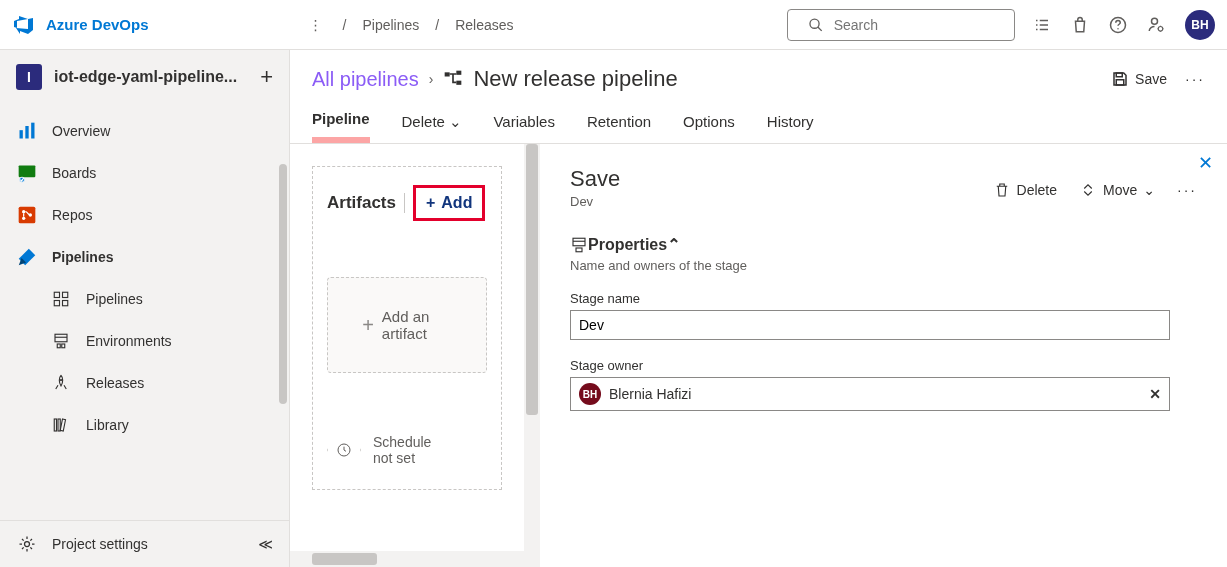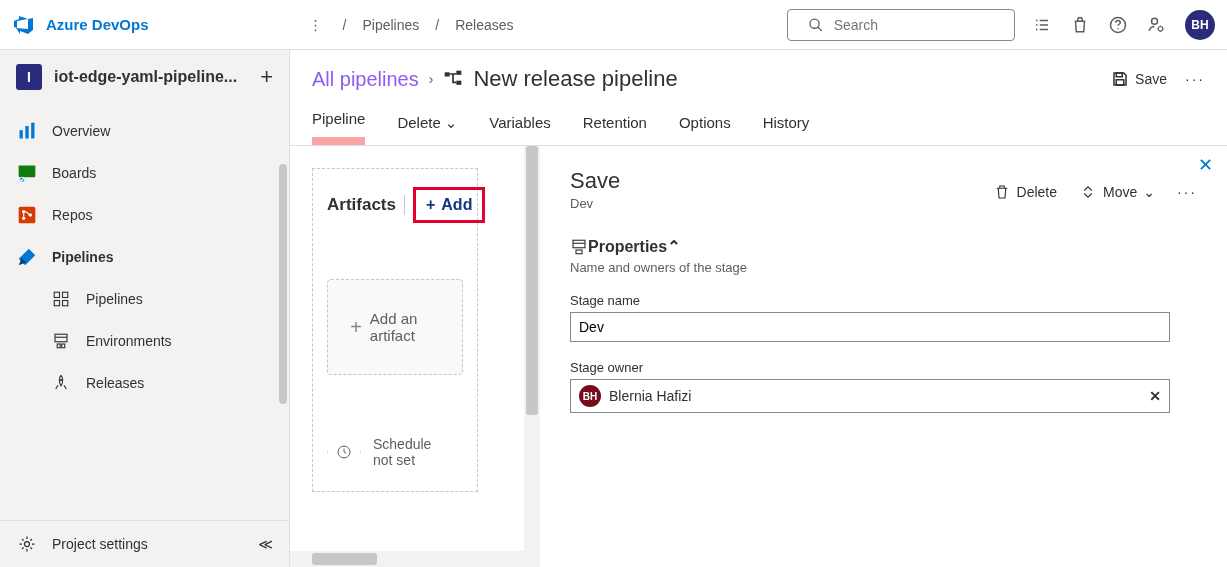--- a/index.html
+++ b/index.html
@@ -82,31 +82,31 @@
   .title-bc a { color: #8b5cf6; cursor: pointer; }
   .title-chev { margin: 0 10px; color: #605e5c; }
   .title-main { font-size: 22px; font-weight: 400; display: flex; align-items: center; gap: 10px; }
   .title-actions { margin-left: auto; display: flex; align-items: center; gap: 18px; }
   .save-btn { display: flex; align-items: center; gap: 6px; cursor: pointer; }
   .tabs-row {
     display: flex; align-items: center; gap: 32px; padding: 14px 22px 0 22px;
     border-bottom: 1px solid #e1dfdd; font-size: 15px;
   }
   .tab { padding-bottom: 10px; cursor: pointer; color: #323130; display: flex; gap: 4px; align-items: center; }
-  .tab.active { font-weight: 400; border-bottom: 8px solid #fca5a5; color: #323130; }
+  .tab.active { font-weight: 700; border-bottom: 6px solid #fca5a5; color: #323130; }
   .content-row { flex: 1; display: flex; overflow: hidden; }
   .canvas {
     width: 250px; position: relative; padding: 22px; overflow: hidden;
   }
   .canvas-scroll-v { position: absolute; right: 0; top: 0; width: 16px; height: 100%; background: #f3f2f1; }
   .canvas-scroll-v::after { content: ""; position: absolute; left: 2px; top: 0; width: 12px; height: 64%; background: #c8c6c4; border-radius: 3px; }
   .canvas-scroll-h { position: absolute; left: 0; bottom: 0; height: 16px; width: 100%; background: #f3f2f1; }
   .canvas-scroll-h::after { content: ""; position: absolute; left: 22px; top: 2px; height: 12px; width: 26%; background: #c8c6c4; border-radius: 3px; }
   .artifact-panel {
-    border: 1px dashed #c8c6c4; padding: 18px 14px 22px 14px; width: 166px;
+    border: 1px dashed #c8c6c4; padding: 18px 14px 22px 14px; width: 190px;
     background: #fff;
   }
   .artifact-head { display: flex; align-items: center; gap: 8px; }
   .artifact-title { font-weight: 700; font-size: 17px; border-right: 1px solid #c8c6c4; padding-right: 8px; }
   .add-box {
     border: 3px solid #e3002c; padding: 6px 10px; display: flex; align-items: center; gap: 6px;
     color: #11357d; font-weight: 600; cursor: pointer; font-size: 16px;
   }
   .artifact-placeholder {
     margin-top: 56px; border: 1px dashed #c8c6c4; border-radius: 4px; background: #faf9f8;
@@ -274,20 +274,30 @@
       </div>
       <div class="nav-item sub">
         <span class="nav-icon">
             <svg viewBox="0 0 24 24" width="18" height="18">
               <path d="M12 2c3 3 3 9 0 14-3-5-3-11 0-14z" fill="none" stroke="#323130" stroke-width="1.5"></path>
               <circle cx="12" cy="8" r="1.5" fill="#323130"></circle>
               <path d="M8 15l-3 5M16 15l3 5" stroke="#323130" stroke-width="1.5"></path>
             </svg>
           </span>
         <span>Releases</span>
+      </div>
+      <div class="nav-item sub">
+        <span class="nav-icon">
+            <svg viewBox="0 0 24 24" width="18" height="18">
+              <rect x="3" y="4" width="3" height="16" fill="none" stroke="#323130" stroke-width="1.5"></rect>
+              <rect x="8" y="4" width="3" height="16" fill="none" stroke="#323130" stroke-width="1.5"></rect>
+              <path d="M14 4l4 1-3 15-4-1z" fill="none" stroke="#323130" stroke-width="1.5"></path>
+            </svg>
+          </span>
+        <span>Library</span>
       </div>
     </div>
     <div class="sidebar-footer">
       <span class="nav-icon">
           <svg viewBox="0 0 24 24" width="20" height="20">
             <circle cx="12" cy="12" r="3" fill="none" stroke="#323130" stroke-width="1.5"></circle>
             <path d="M12 3v3M12 18v3M3 12h3M18 12h3M6 6l2 2M16 16l2 2M18 6l-2 2M8 16l-2 2" stroke="#323130" stroke-width="1.5"></path>
           </svg>
         </span>
       <span>Project settings</span>

